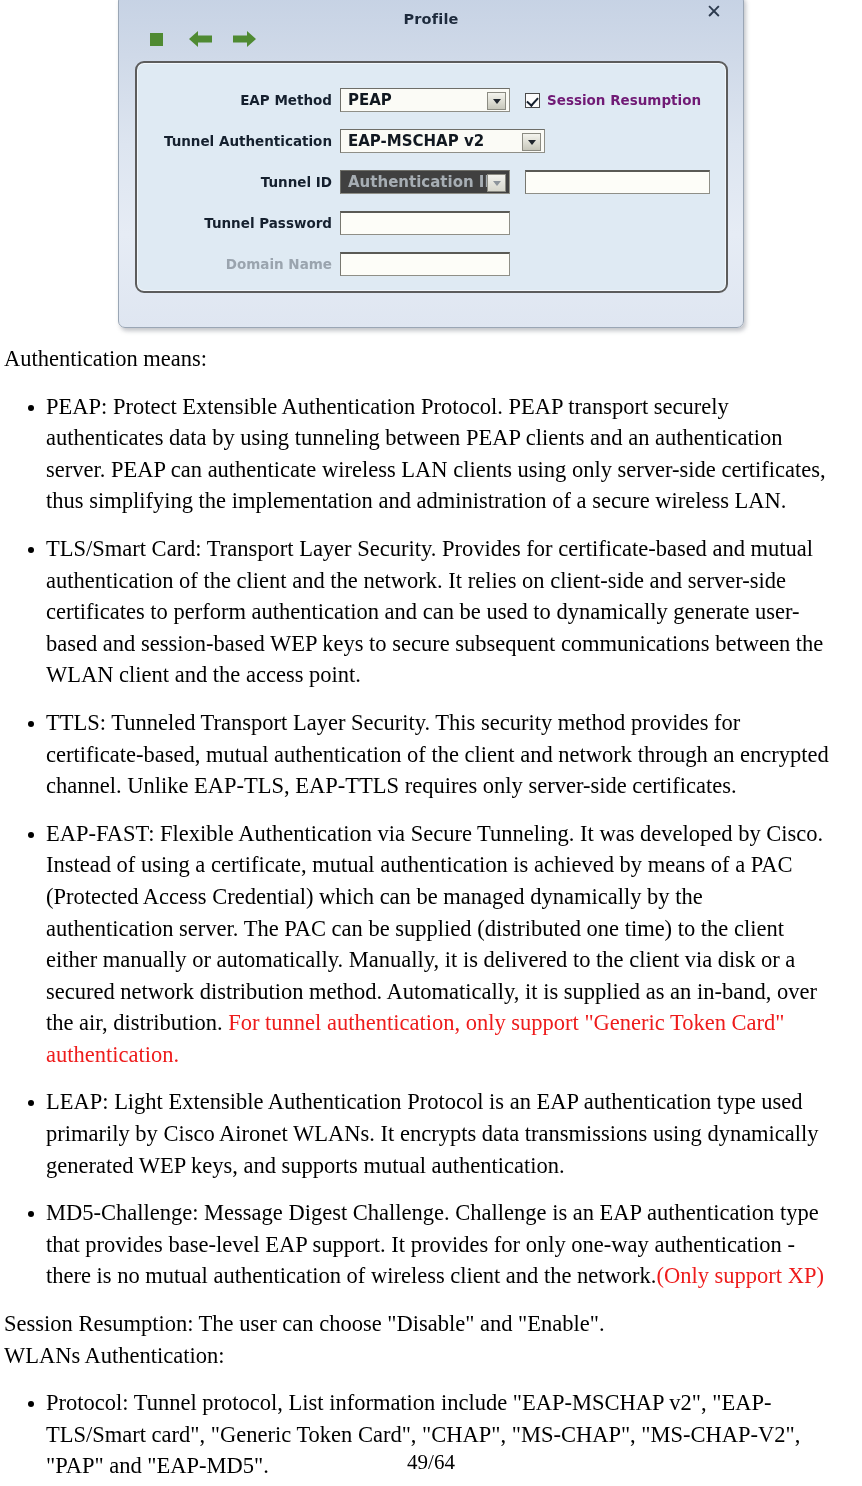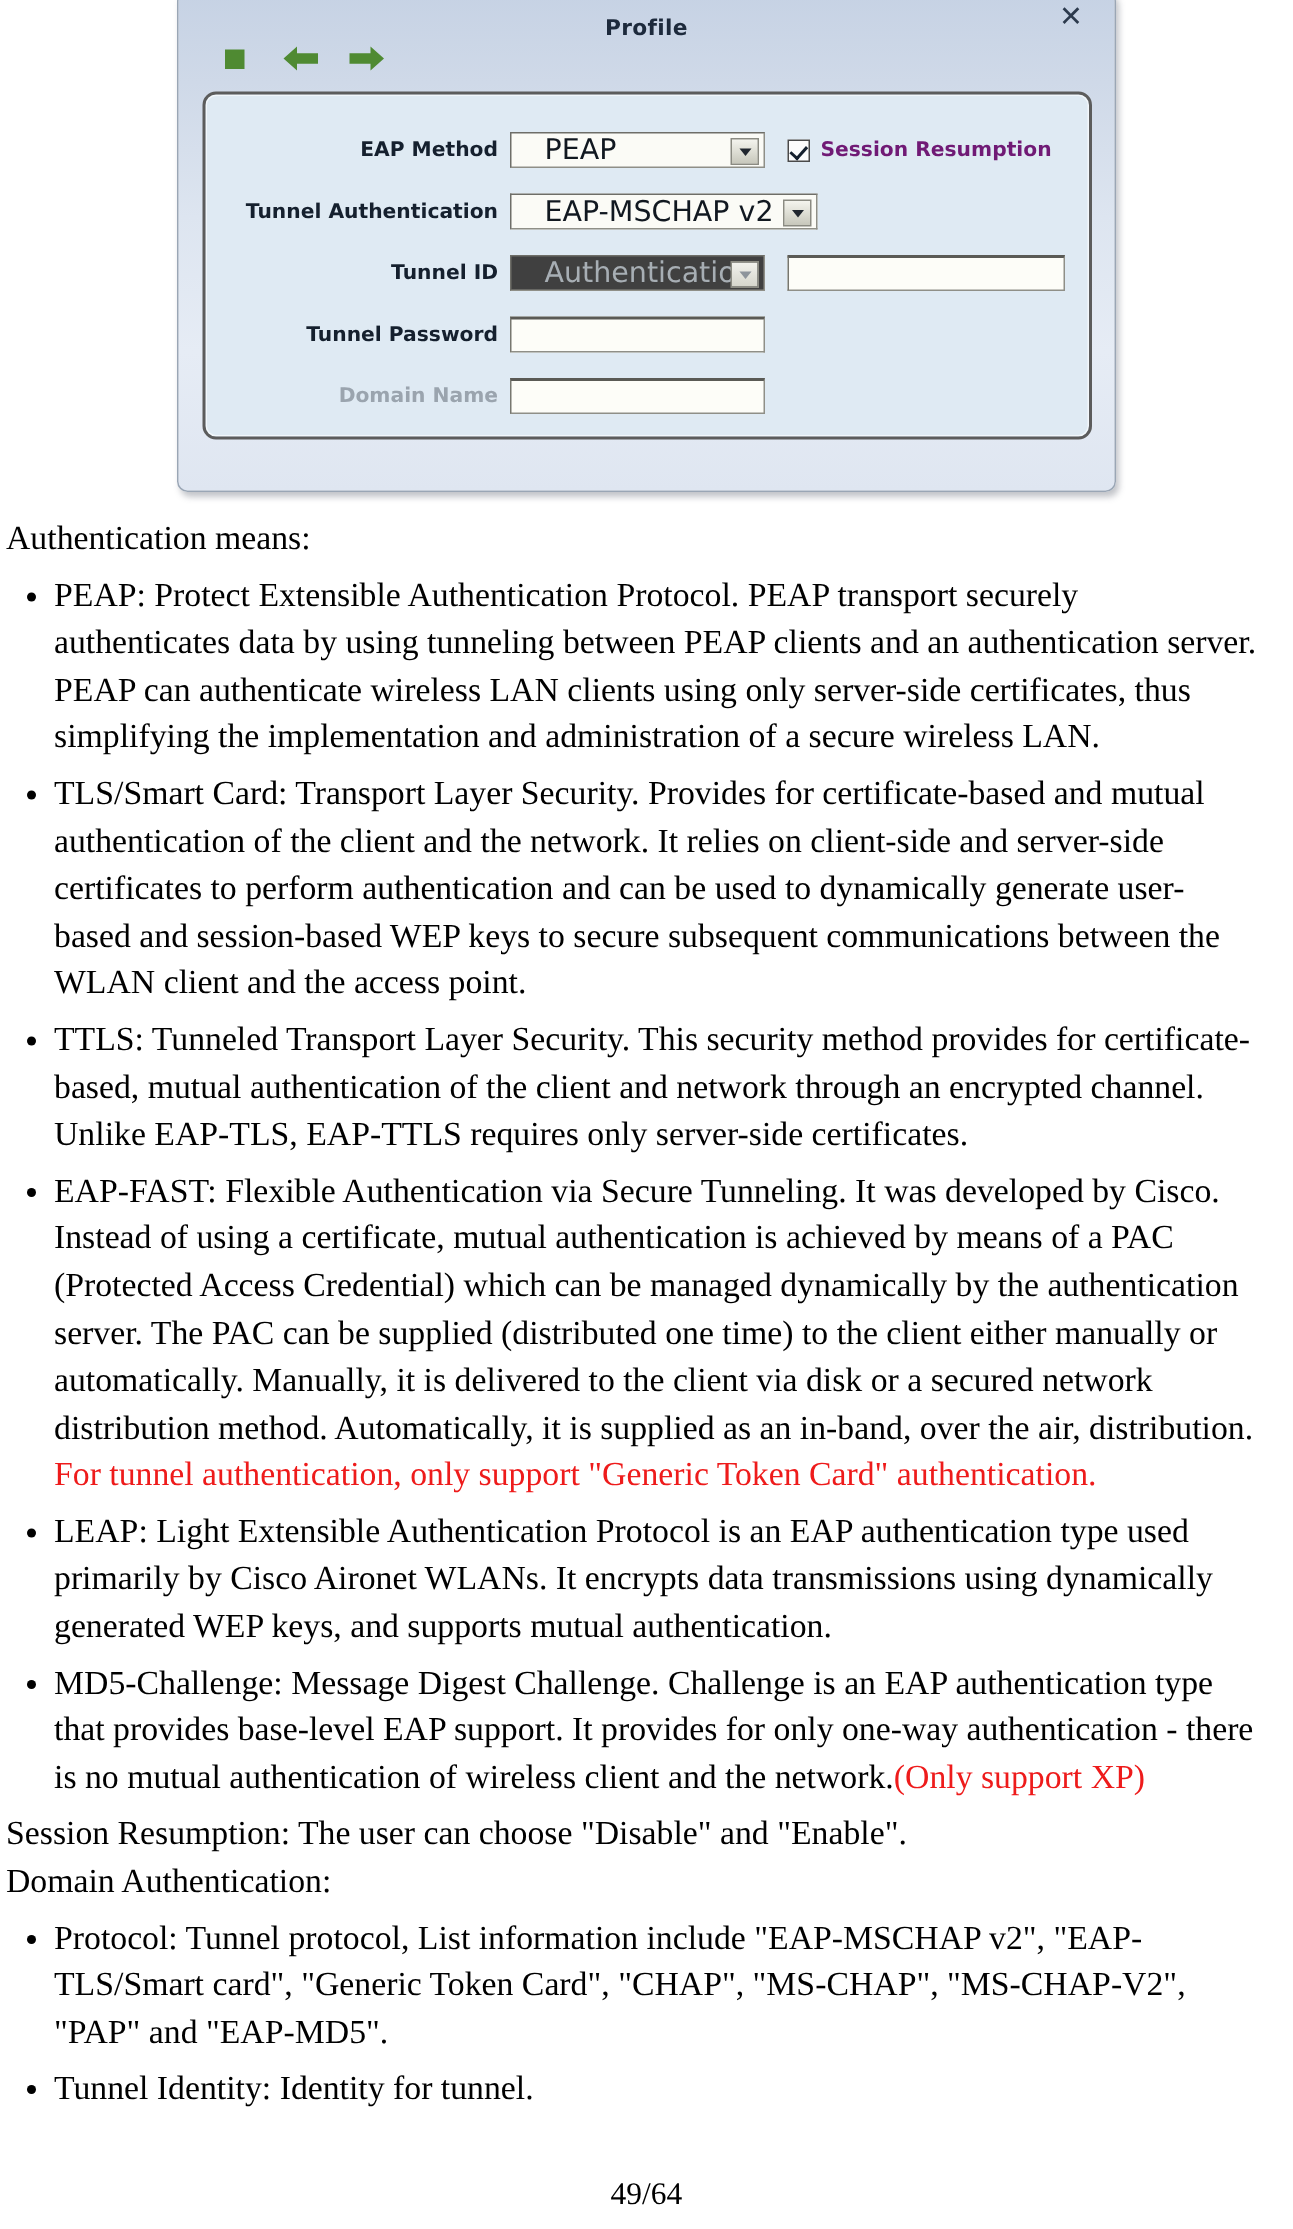--- a/index.html
+++ b/index.html
@@ -129,25 +129,26 @@
     border: 1px solid #8f8f87;
     border-top-color: #6e6e68;
     border-left-color: #6e6e68;
     box-sizing: border-box;
     display: flex;
     align-items: center;
     cursor: pointer;
   }
   .combo-text {
     font-family: "DejaVu Sans", "Liberation Sans", sans-serif;
-    font-size: 19px;
+    font-size: 15px;
     color: #111820;
-    padding-left: 22px;
+    padding-left: 7px;
     white-space: nowrap;
     overflow: hidden;
+    font-weight: bold;
   }
   .combo.disabled { background: #404040; }
   .combo.disabled .combo-text { color: #a7aeb4; }
   .combo-arrow {
     position: absolute;
     right: 3px;
     top: 3px;
     width: 19px;
     height: 18px;
     background: linear-gradient(to bottom, #f4f4ee 0%, #dcdcd2 55%, #c7c7bb 100%);
@@ -229,21 +230,21 @@
     list-style: none;
     margin: 0;
     padding: 0;
   }
   ul.blist > li {
     position: relative;
     font-size: 22.5px;
     line-height: 31.6px;
     padding-left: 30px;
     padding-right: 16px;
-    margin: 6px;
+    margin: 16px;
   }
   ul.blist > li::before {
     content: "";
     position: absolute;
     left: 12px;
     top: 14px;
     width: 6px;
     height: 6px;
     border-radius: 50%;
     background: #000;
@@ -346,21 +347,21 @@
     <li>PEAP: Protect Extensible Authentication Protocol. PEAP transport securely authenticates data by using tunneling between PEAP clients and an authentication server. PEAP can authenticate wireless LAN clients using only server-side certificates, thus simplifying the implementation and administration of a secure wireless LAN.</li>
     <li>TLS/Smart Card: Transport Layer Security. Provides for certificate-based and mutual authentication of the client and the network. It relies on client-side and server-side certificates to perform authentication and can be used to dynamically generate user-based and session-based WEP keys to secure subsequent communications between the WLAN client and the access point.</li>
     <li>TTLS: Tunneled Transport Layer Security. This security method provides for certificate-based, mutual authentication of the client and network through an encrypted channel. Unlike EAP-TLS, EAP-TTLS requires only server-side certificates.</li>
     <li><span>EAP-FAST: Flexible Authentication via Secure Tunneling. It was developed by Cisco. Instead of using a certificate, mutual authentication is achieved by means of a PAC (Protected Access Credential) which can be managed dynamically by the authentication server. The PAC can be supplied (distributed one time) to the client either manually or automatically. Manually, it is delivered to the client via disk or a secured network distribution method. Automatically, it is supplied as an in-band, over the air, distribution. </span><span class="red">For tunnel authentication, only support "Generic Token Card" authentication.</span></li>
     <li>LEAP: Light Extensible Authentication Protocol is an EAP authentication type used primarily by Cisco Aironet WLANs. It encrypts data transmissions using dynamically generated WEP keys, and supports mutual authentication.</li>
     <li><span>MD5-Challenge: Message Digest Challenge. Challenge is an EAP authentication type that provides base-level EAP support. It provides for only one-way authentication - there is no mutual authentication of wireless client and the network.</span><span class="red">(Only support XP)</span></li>
   </ul>
 
   <p class="para">Session Resumption: The user can choose "Disable" and "Enable".</p>
 
-  <p class="para">Domain Authentication:</p>
+  <p class="para">WLANs Authentication:</p>
 
   <ul class="blist">
     <li>Protocol: Tunnel protocol, List information include "EAP-MSCHAP v2", "EAP-TLS/Smart card", "Generic Token Card", "CHAP", "MS-CHAP", "MS-CHAP-V2", "PAP" and "EAP-MD5".</li>
     <li>Tunnel Identity: Identity for tunnel.</li>
   </ul>
 </div>
 
 <div class="footer">49/64</div>
 
 </body></html>

